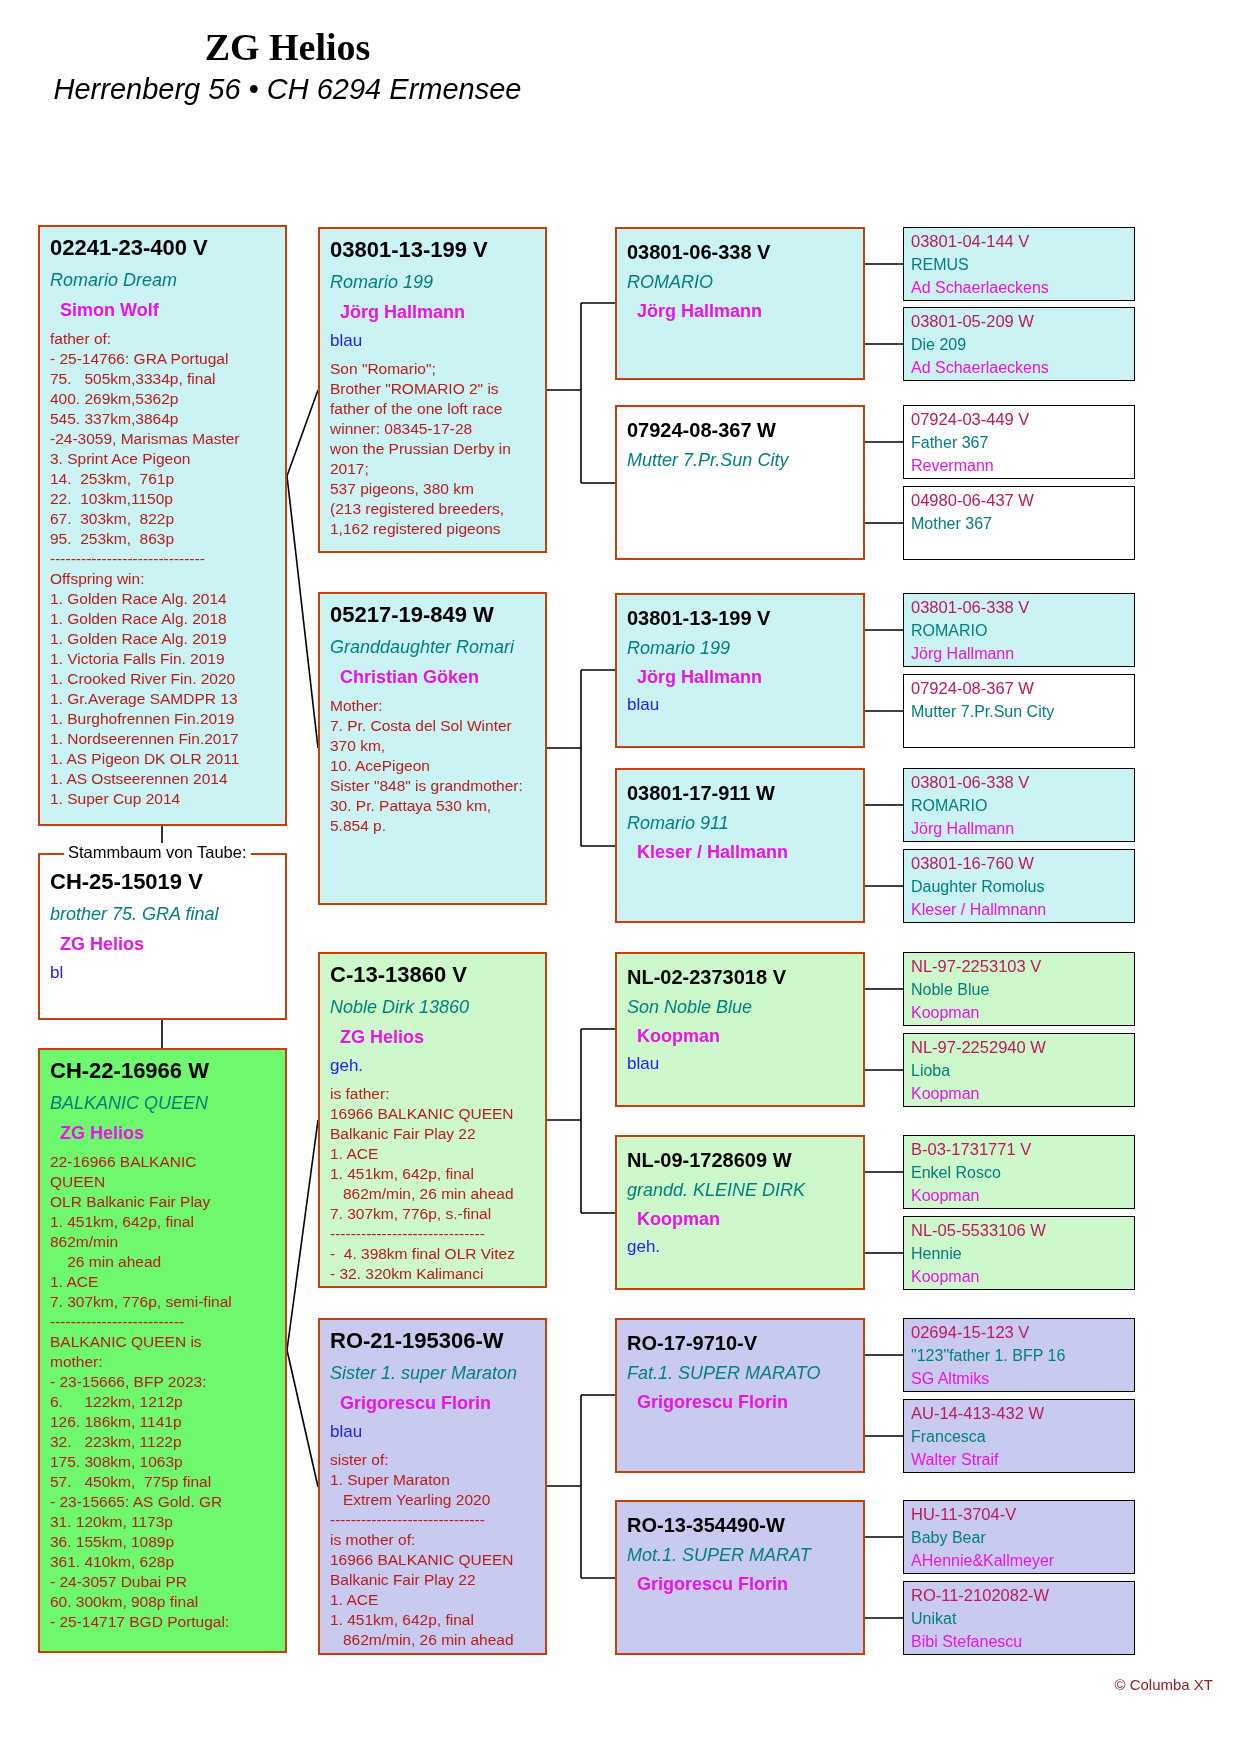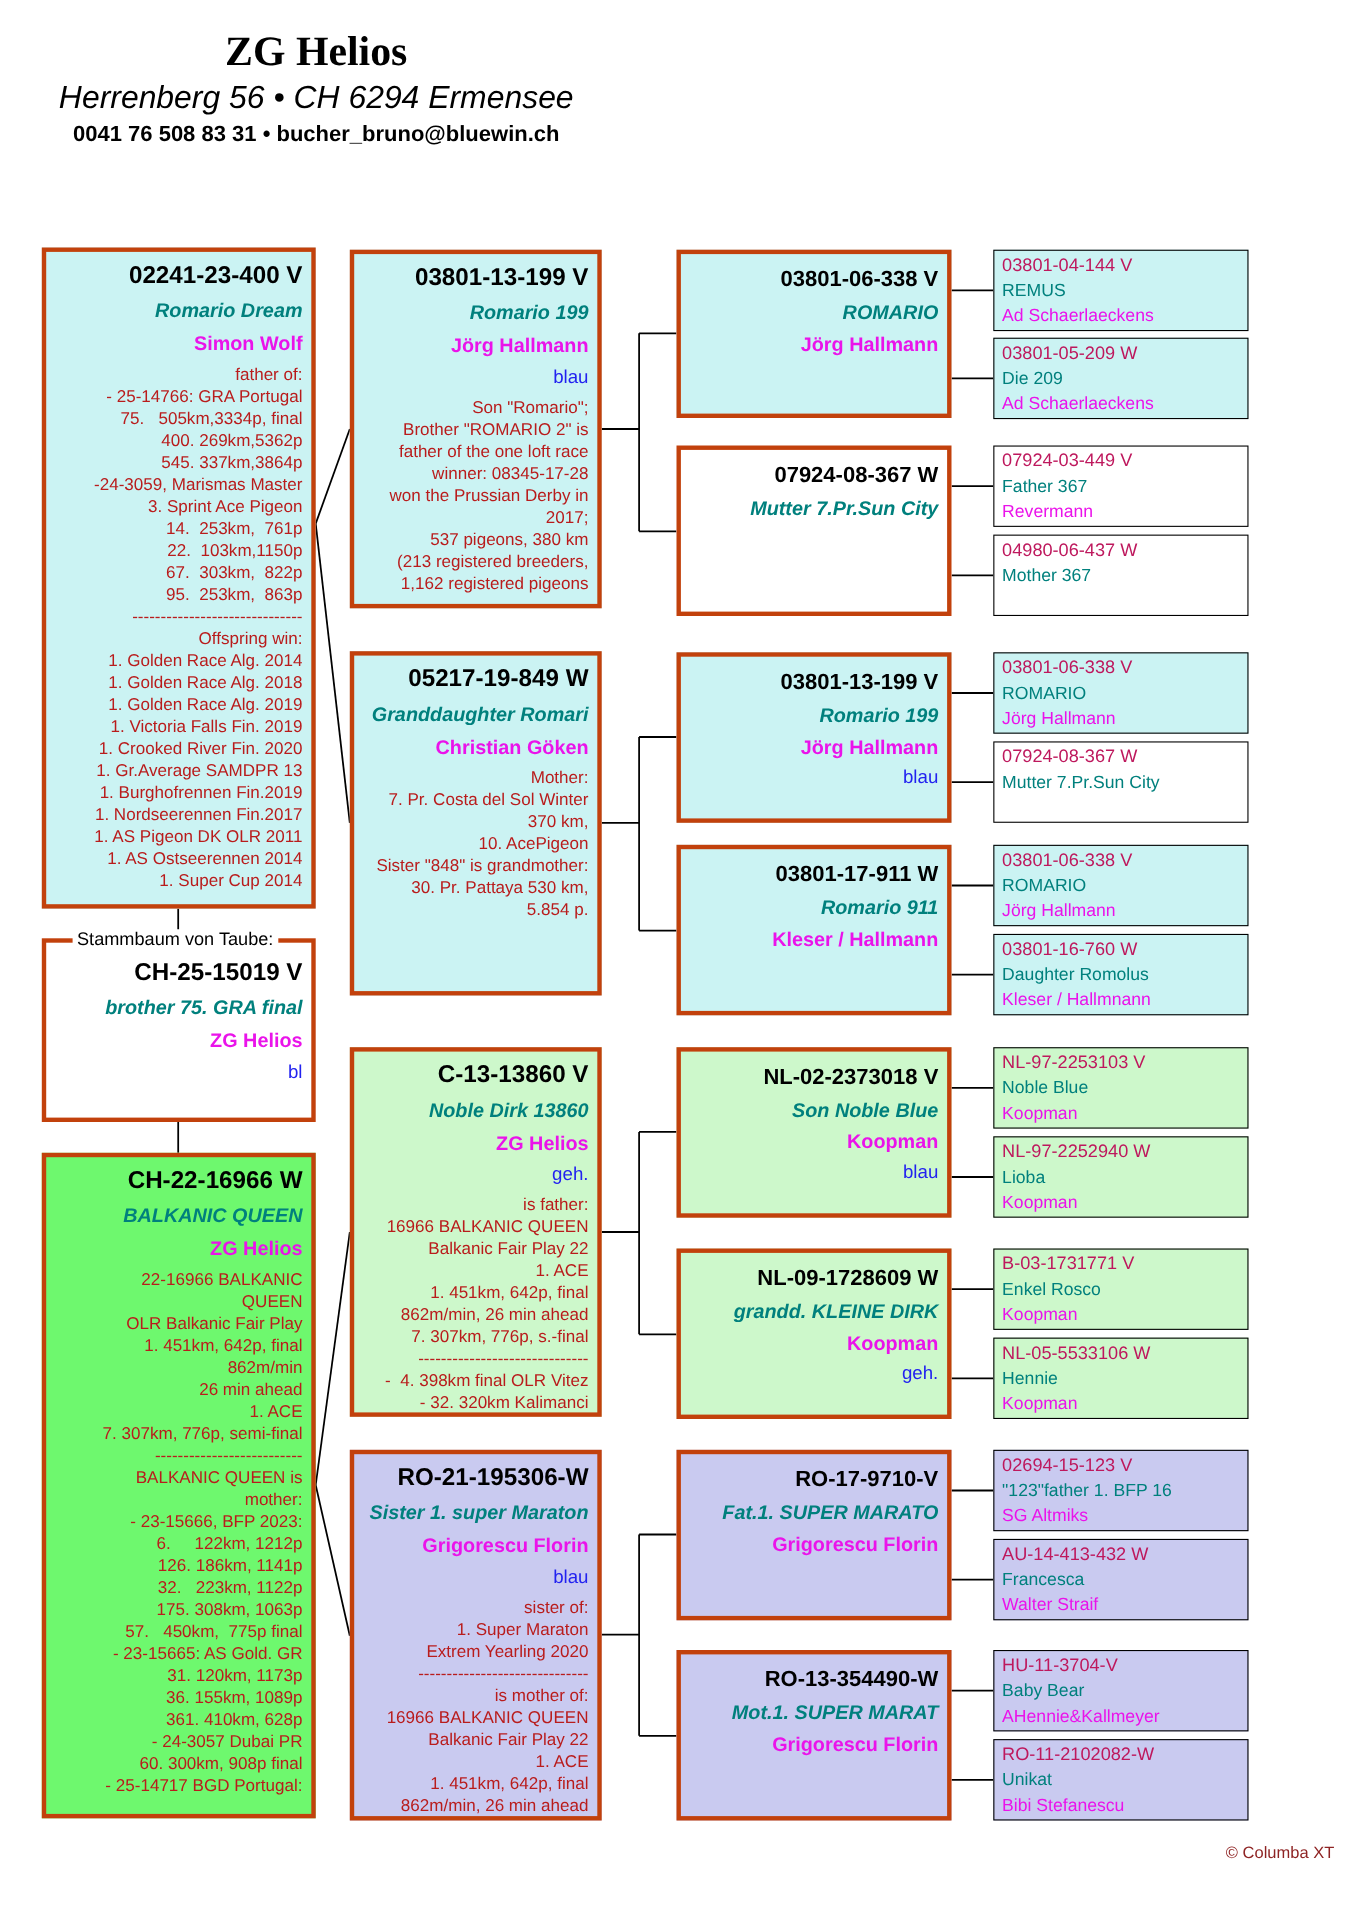--- a/index.html
+++ b/index.html
@@ -10,31 +10,31 @@
   .hdr { position:absolute; left:0; top:26px; width:575px; text-align:center; color:#000; }
   .hdr-title   { font-family:"Liberation Serif",serif; font-weight:bold; font-size:38px; line-height:42px; }
   .hdr-address { font-style:italic; font-size:29px; line-height:33px; margin-top:5px; }
   .hdr-contact { font-weight:bold; font-size:20px; line-height:24px; margin-top:4px; }
 
   
   .wires { position:absolute; left:0; top:0; }
   .wires line { stroke:#000; stroke-width:1.6; }
 
   
-  .box { position:absolute; border:4px solid #c2410c; box-sizing:border-box;
-         padding:4px 8px; overflow:hidden;text-align:right; }
+  .box { position:absolute; border:2px solid #c2410c; box-sizing:border-box;
+         padding:4px 8px; overflow:hidden; }
   .ovis { overflow:visible; }
   .cyan   { background:#cbf3f3; }
   .green  { background:#6ef86e; }
   .pgreen { background:#cdf8cb; }
   .lav    { background:#c9caf0; }
   .white  { background:#ffffff; }
 
   .ring     { font-weight:bold; font-size:22px; color:#000; margin:4px 0 0 2px; white-space:pre; }
-  .pname    { font-weight:bold; font-style:italic; font-size:18px; color:#00807d; margin:9px 0 0 2px; white-space:pre; }
+  .pname    { font-weight:normal; font-style:italic; font-size:18px; color:#00807d; margin:9px 0 0 2px; white-space:pre; }
   .breeder  { font-weight:bold; font-size:18px; color:#ea13ea; margin:9px 0 0 12px; white-space:pre; }
   .colorline{ font-size:17px; color:#2222f0; margin:8px 0 0 2px; }
   .colorline:empty { display:none; }
   .notes    { font-size:15.5px; color:#b91c1c; margin:8px 0 0 2px; line-height:20px; }
   .bl       { white-space:pre; }
 
   
   .g4 .ring    { font-size:20px; margin-top:8px; }
   .g4 .pname   { font-size:18px; margin-top:8px; }
   .g4 .breeder { font-size:18px; margin-top:8px; }
@@ -55,21 +55,20 @@
   .credit { position:absolute; right:28px; top:1676px; font-size:15px; color:#8e2323; }
 </style>
 </head>
 <body>
 
 <div class="page">
 
   <div class="hdr">
     <div class="hdr-title">ZG Helios</div>
     <div class="hdr-address">Herrenberg 56 • CH 6294 Ermensee</div>
-    <div class="hdr-contact">0041 76 508 83 31 • bucher_bruno@bluewin.ch</div>
   </div>
 
   <svg class="wires" width="1241" height="1755" viewBox="0 0 1241 1755">
 
     <line x1="162" y1="826" x2="162" y2="845"></line>
     <line x1="162" y1="1020" x2="162" y2="1048"></line>
 
     <line x1="287" y1="476" x2="318" y2="390"></line>
     <line x1="287" y1="476" x2="318" y2="748"></line>
 

